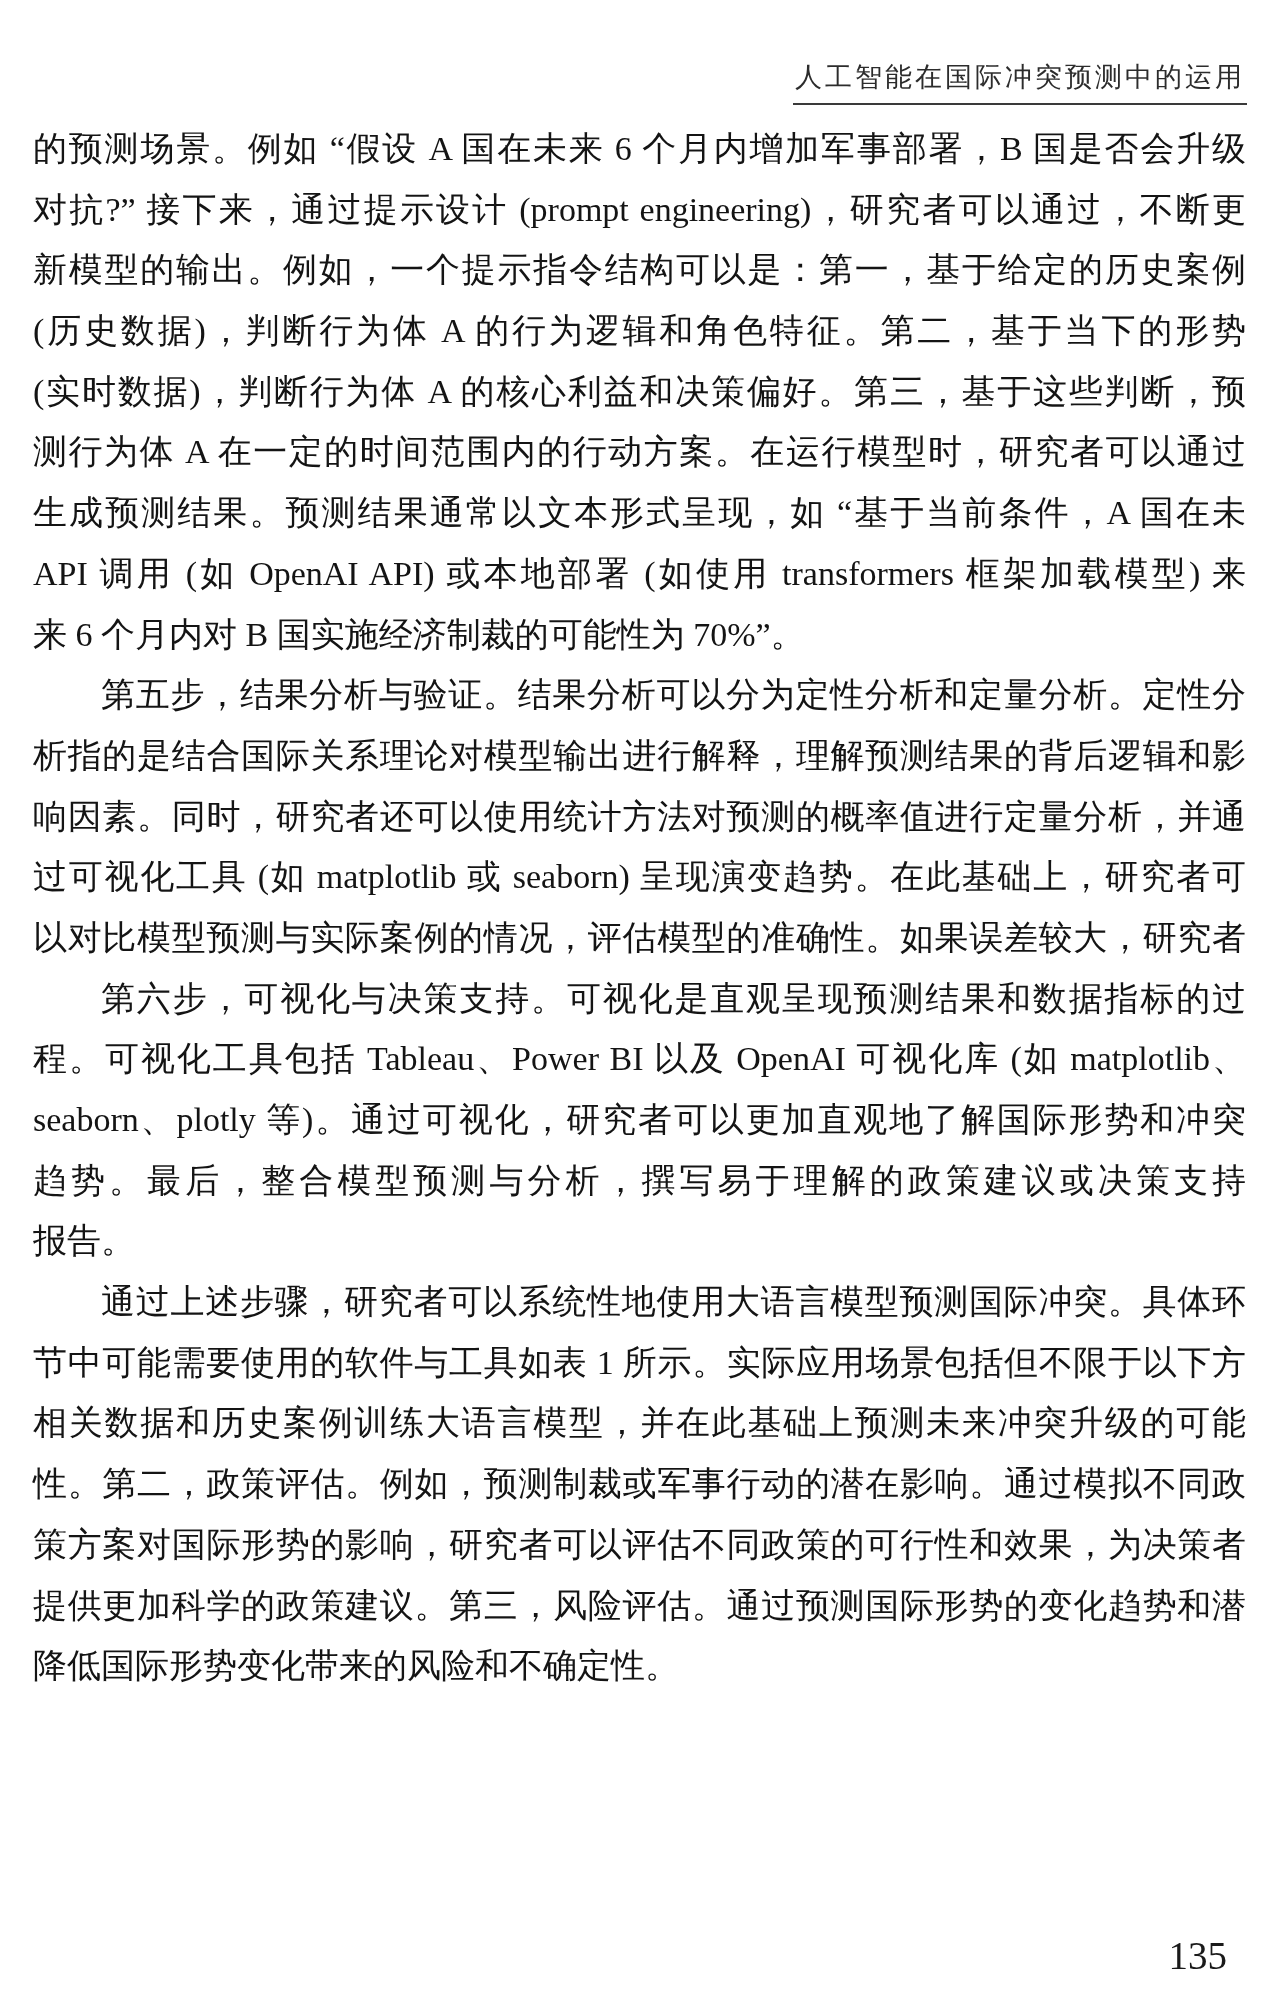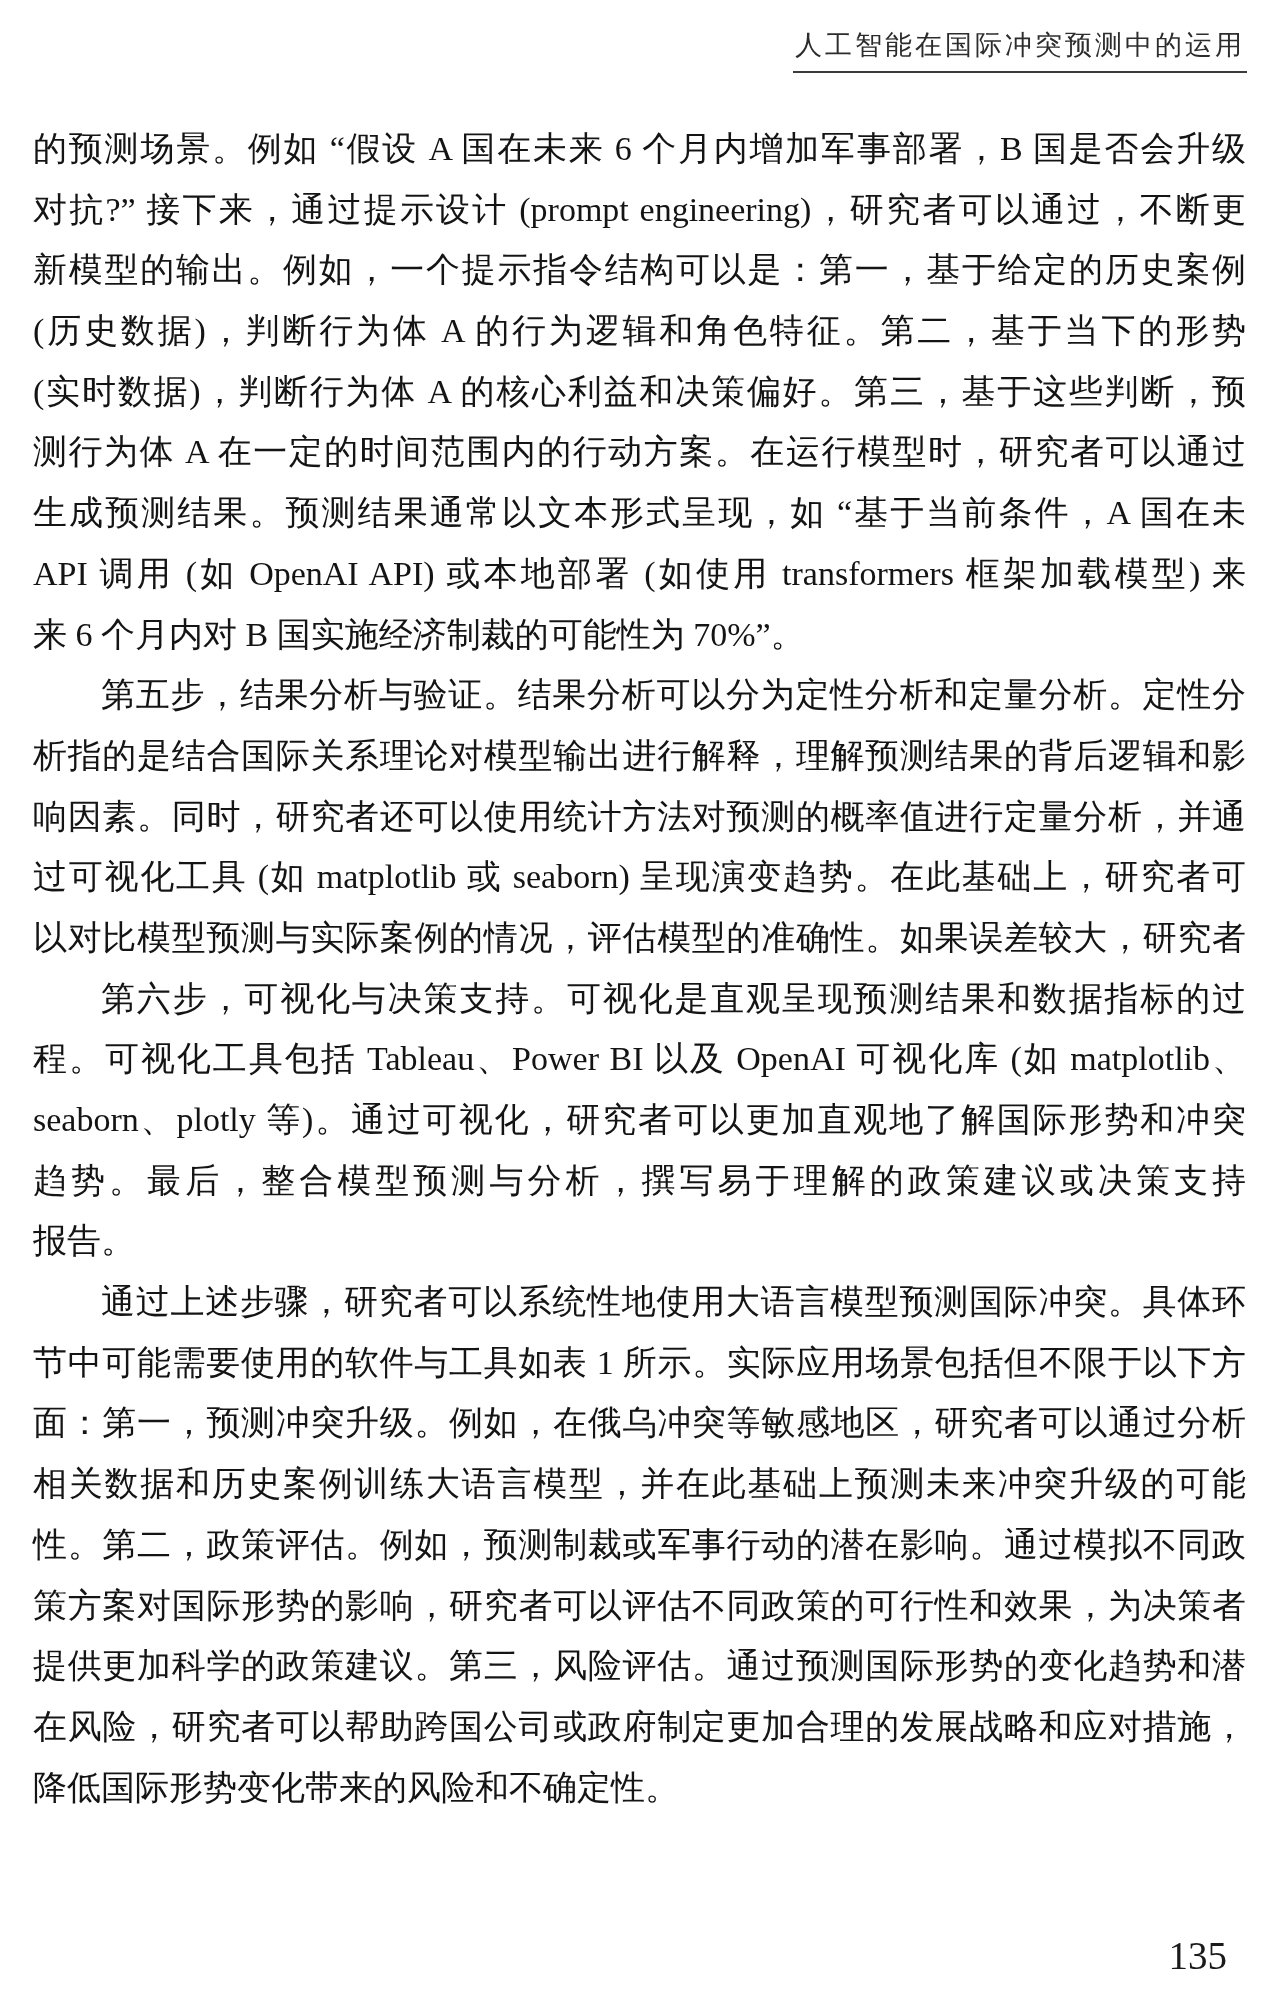--- a/index.html
+++ b/index.html
@@ -20,20 +20,21 @@
     text-align: right;
   }
   .head-title {
     display: inline-block;
     font-size: 27px;
     line-height: 32px;
     letter-spacing: 3px;
     color: #2c2c2c;
     padding: 0 2px 10px 2px;
     border-bottom: 2px solid #3a3a3a;
+    margin-top: 32px;
   }
   .body-text {
     position: absolute;
     left: 33px;
     top: 119px;
     width: 1213px;
   }
   .line {
     font-size: 34px;
     line-height: 60.7px;
@@ -81,26 +82,24 @@
       <div class="line">响因素。同时，研究者还可以使用统计方法对预测的概率值进行定量分析，并通</div>
       <div class="line">过可视化工具 (如 matplotlib 或 seaborn) 呈现演变趋势。在此基础上，研究者可</div>
       <div class="line">以对比模型预测与实际案例的情况，评估模型的准确性。如果误差较大，研究者</div>
       <div class="line indent">第六步，可视化与决策支持。可视化是直观呈现预测结果和数据指标的过</div>
       <div class="line">程。可视化工具包括 Tableau、Power BI 以及 OpenAI 可视化库 (如 matplotlib、</div>
       <div class="line">seaborn、plotly 等)。通过可视化，研究者可以更加直观地了解国际形势和冲突</div>
       <div class="line">趋势。最后，整合模型预测与分析，撰写易于理解的政策建议或决策支持</div>
       <div class="line para-end">报告。</div>
       <div class="line indent">通过上述步骤，研究者可以系统性地使用大语言模型预测国际冲突。具体环</div>
       <div class="line">节中可能需要使用的软件与工具如表 1 所示。实际应用场景包括但不限于以下方</div>
-      <div class="line">面：第一，预测冲突升级。例如，在俄乌冲突等敏感地区，研究者可以通过分析</div>
       <div class="line">相关数据和历史案例训练大语言模型，并在此基础上预测未来冲突升级的可能</div>
       <div class="line">性。第二，政策评估。例如，预测制裁或军事行动的潜在影响。通过模拟不同政</div>
       <div class="line">策方案对国际形势的影响，研究者可以评估不同政策的可行性和效果，为决策者</div>
       <div class="line">提供更加科学的政策建议。第三，风险评估。通过预测国际形势的变化趋势和潜</div>
-      <div class="line">在风险，研究者可以帮助跨国公司或政府制定更加合理的发展战略和应对措施，</div>
       <div class="line para-end">降低国际形势变化带来的风险和不确定性。</div>
     </main>
 
   <footer>
     <span class="page-number">135</span>
   </footer>
 
 </div>
 
 </body></html>

